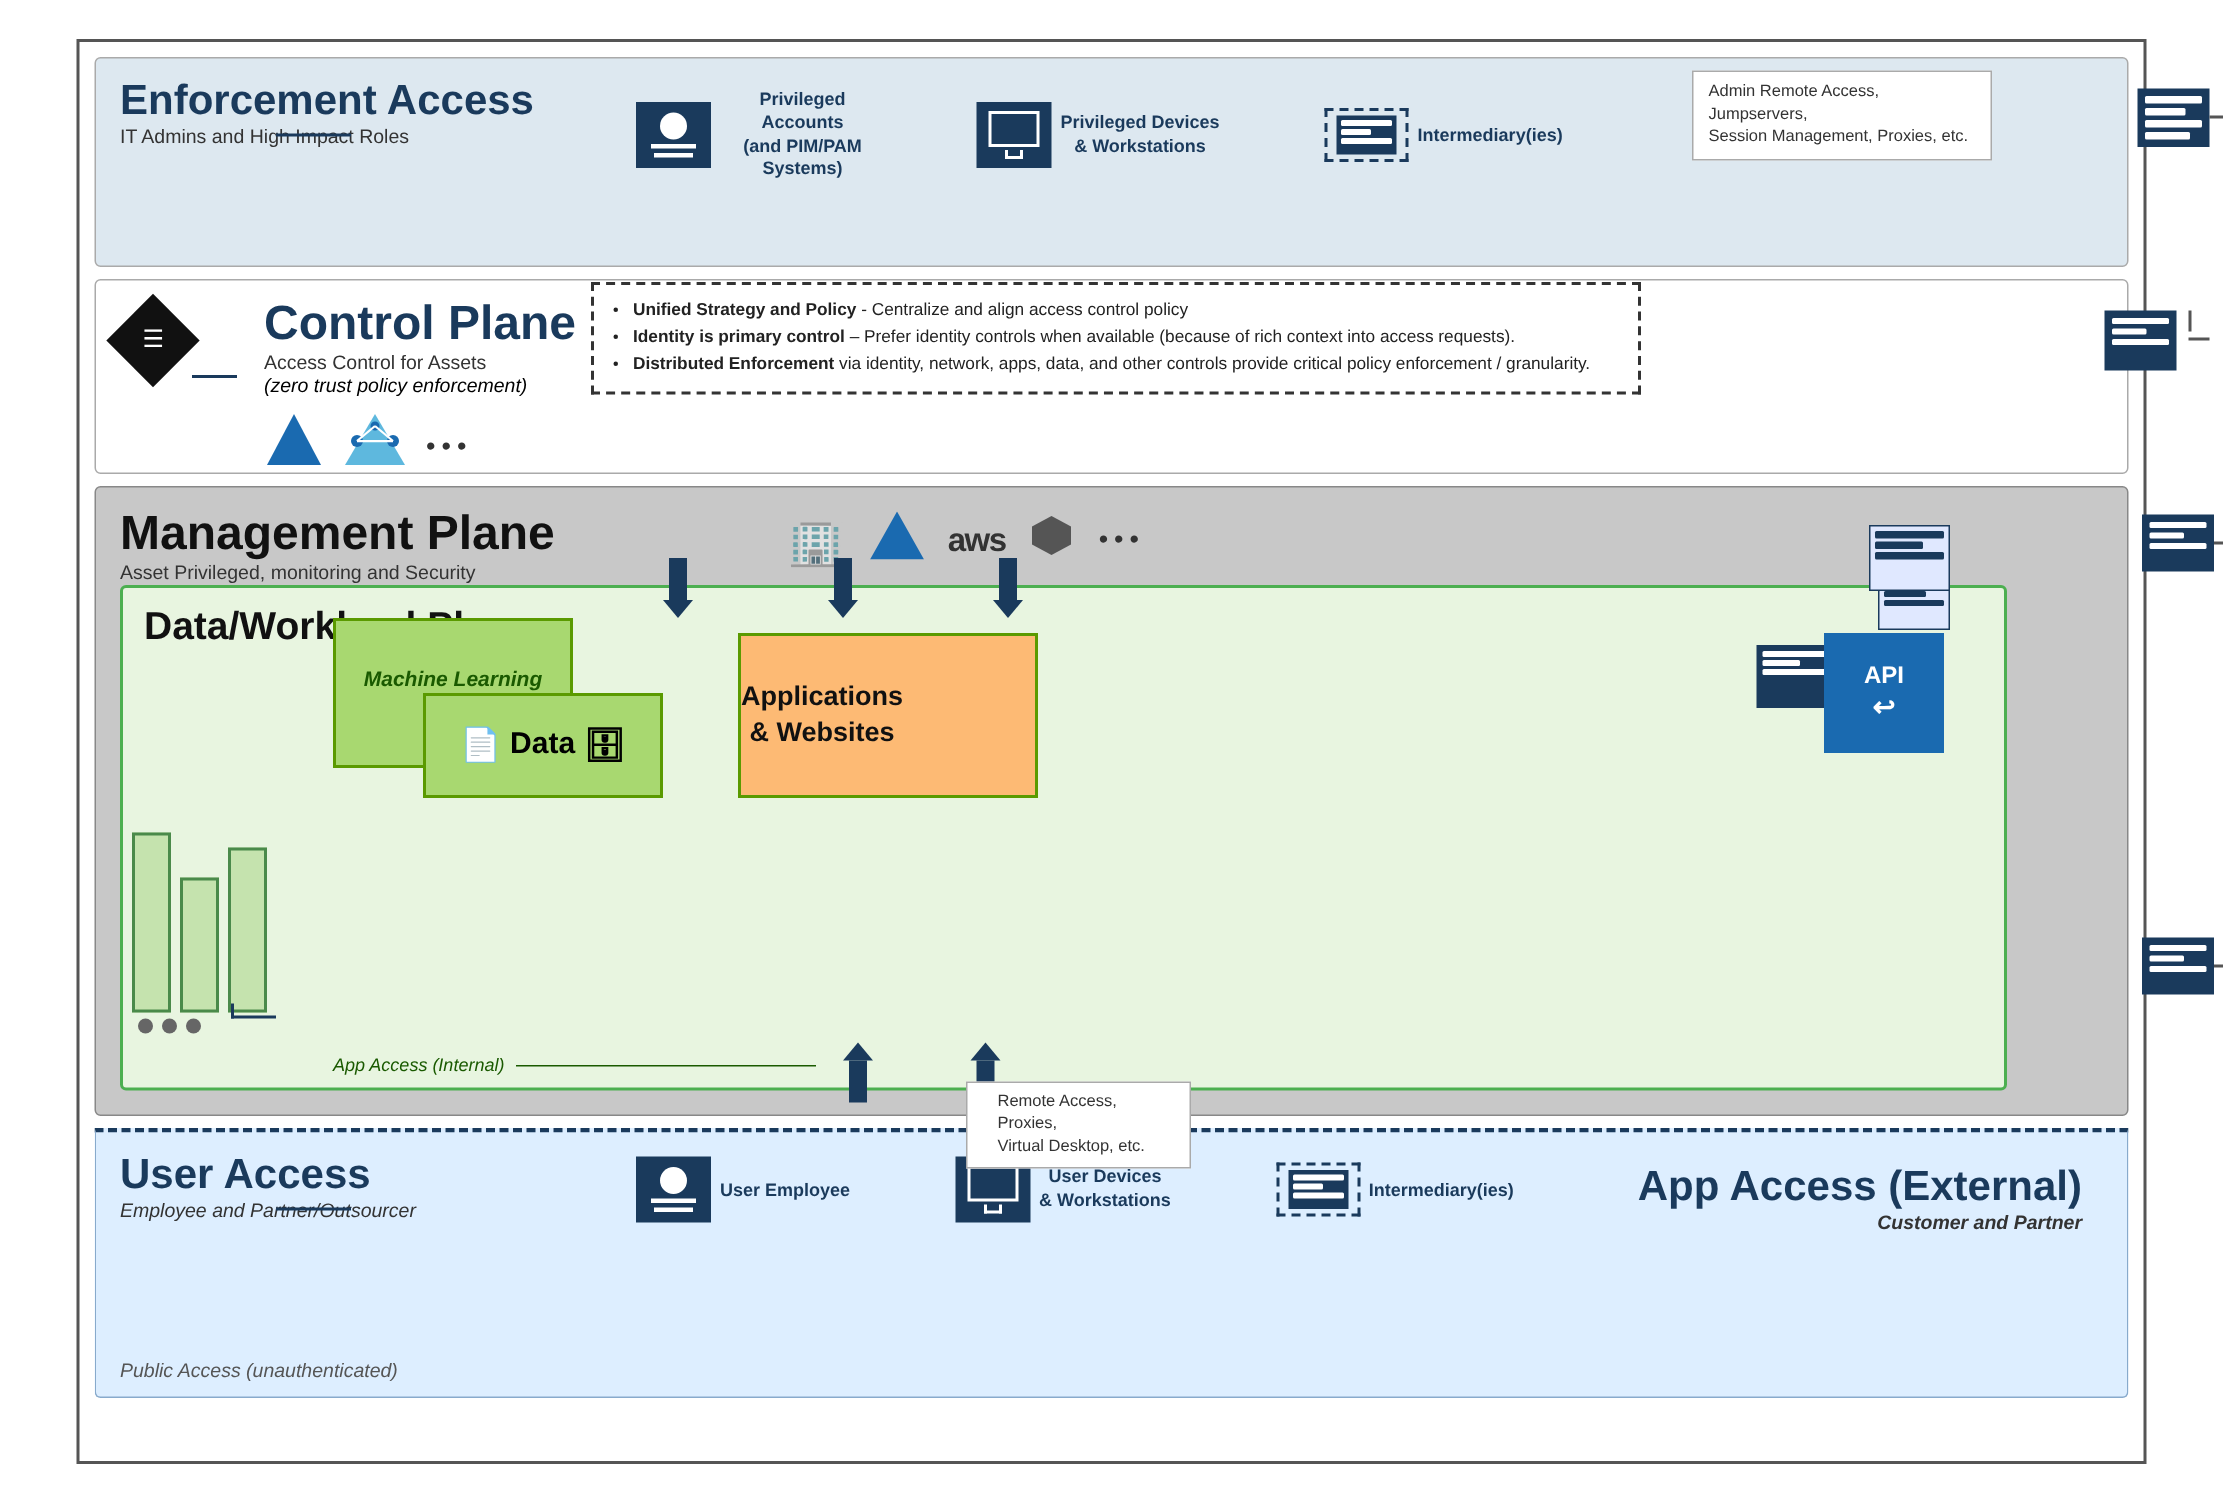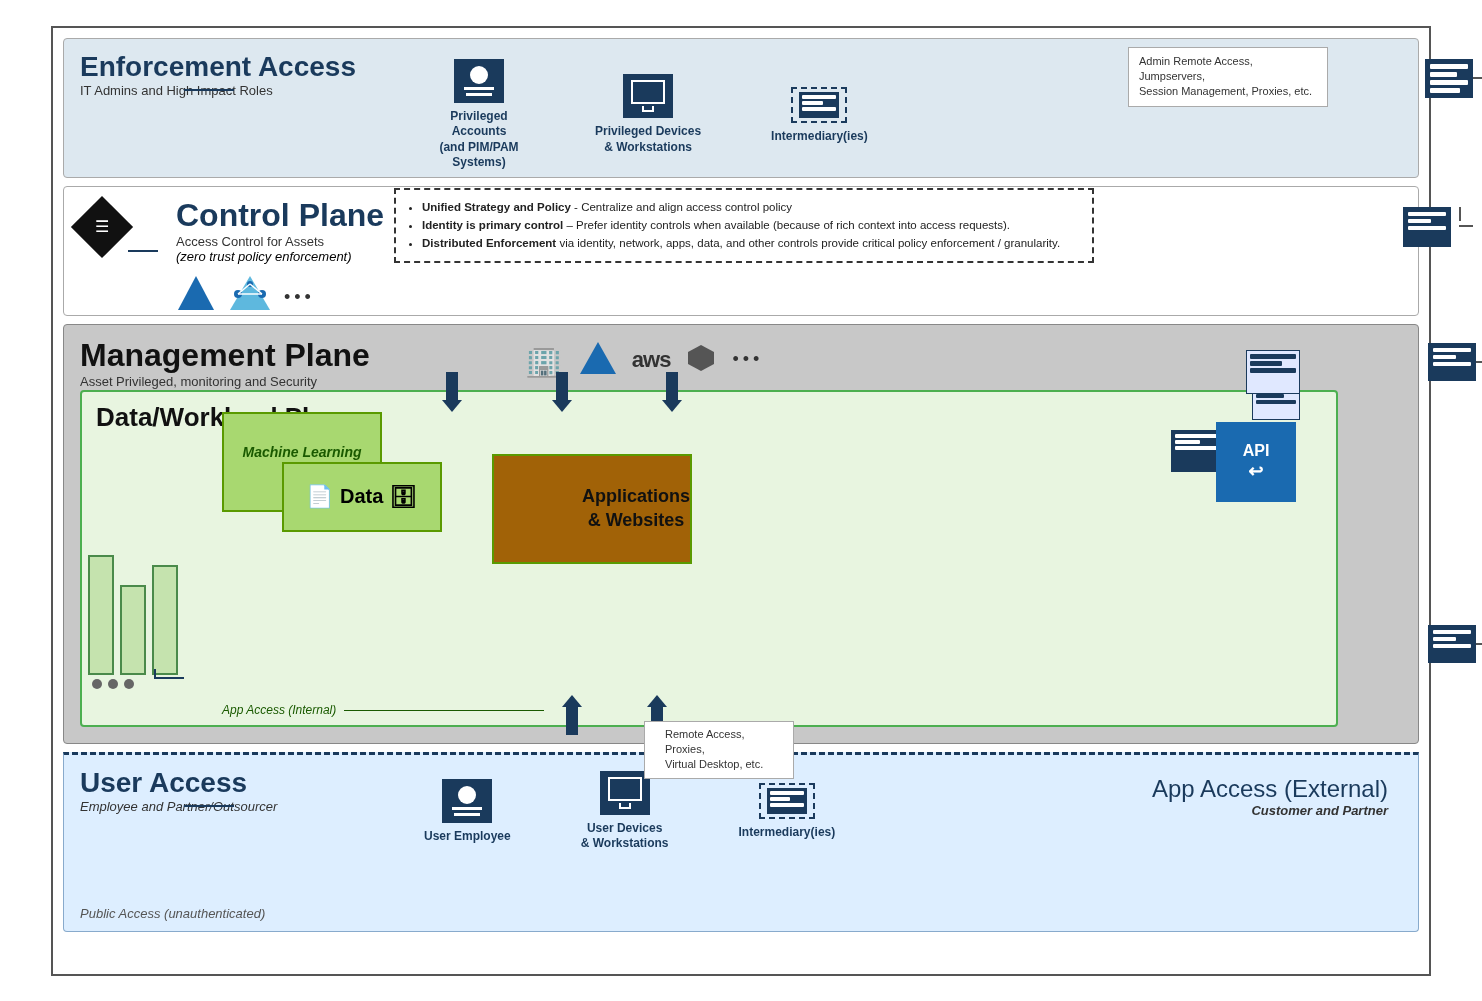--- a/index.html
+++ b/index.html
@@ -44,21 +44,20 @@
     .privileged-items {
       display: flex;
       align-items: center;
       gap: 40px;
       position: absolute;
       top: 20px;
       left: 360px;
     }
     .pitem {
       display: flex;
-      flex-direction: column;
       align-items: center;
       gap: 6px;
     }
     .pitem-label {
       font-size: 12px;
       text-align: center;
       color: #1a3a5c;
       font-weight: 600;
     }
     .admin-tooltip {
@@ -193,30 +192,29 @@
       font-size: 18px;
     }
 
     
     .apps-box {
       position: absolute;
       top: 30px;
       left: 410px;
       width: 200px;
       height: 110px;
-      background: #a16207;
+      background: #fdba74;
       border: 2px solid #5a9a00;
       display: flex;
       align-items: center;
-      justify-content: flex-end;
+      justify-content: flex-start;
       text-align: center;
       font-weight: 700;
       font-size: 18px;
       color: #111;
-      margin-top: 32px;
     }
 
     
     .api-box {
       position: absolute;
       top: 30px;
       right: 40px;
       width: 80px;
       height: 80px;
       background: #1a6ab0;
@@ -265,22 +263,22 @@
       font-size: 13px;
       color: #555;
     }
     .app-access-external {
       position: absolute;
       right: 30px;
       top: 20px;
       text-align: right;
     }
     .app-access-external-title {
-      font-size: 24px;
-      font-weight: 400;
+      font-size: 28px;
+      font-weight: 700;
       color: #1a3a5c;
     }
     .app-access-external-sub {
       font-style: italic;
       font-weight: 700;
       font-size: 13px;
       color: #333;
     }
 
     

